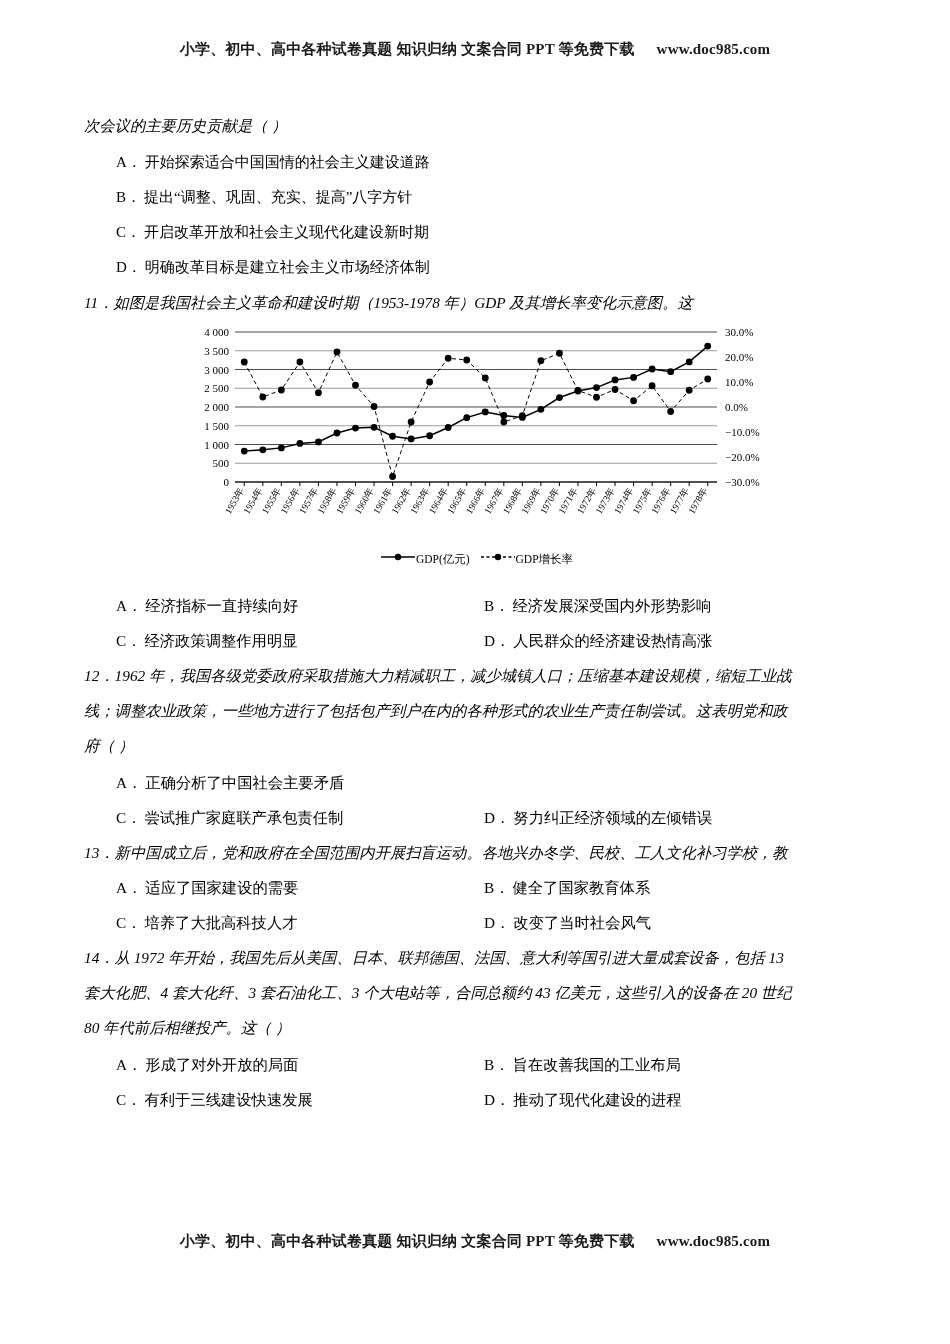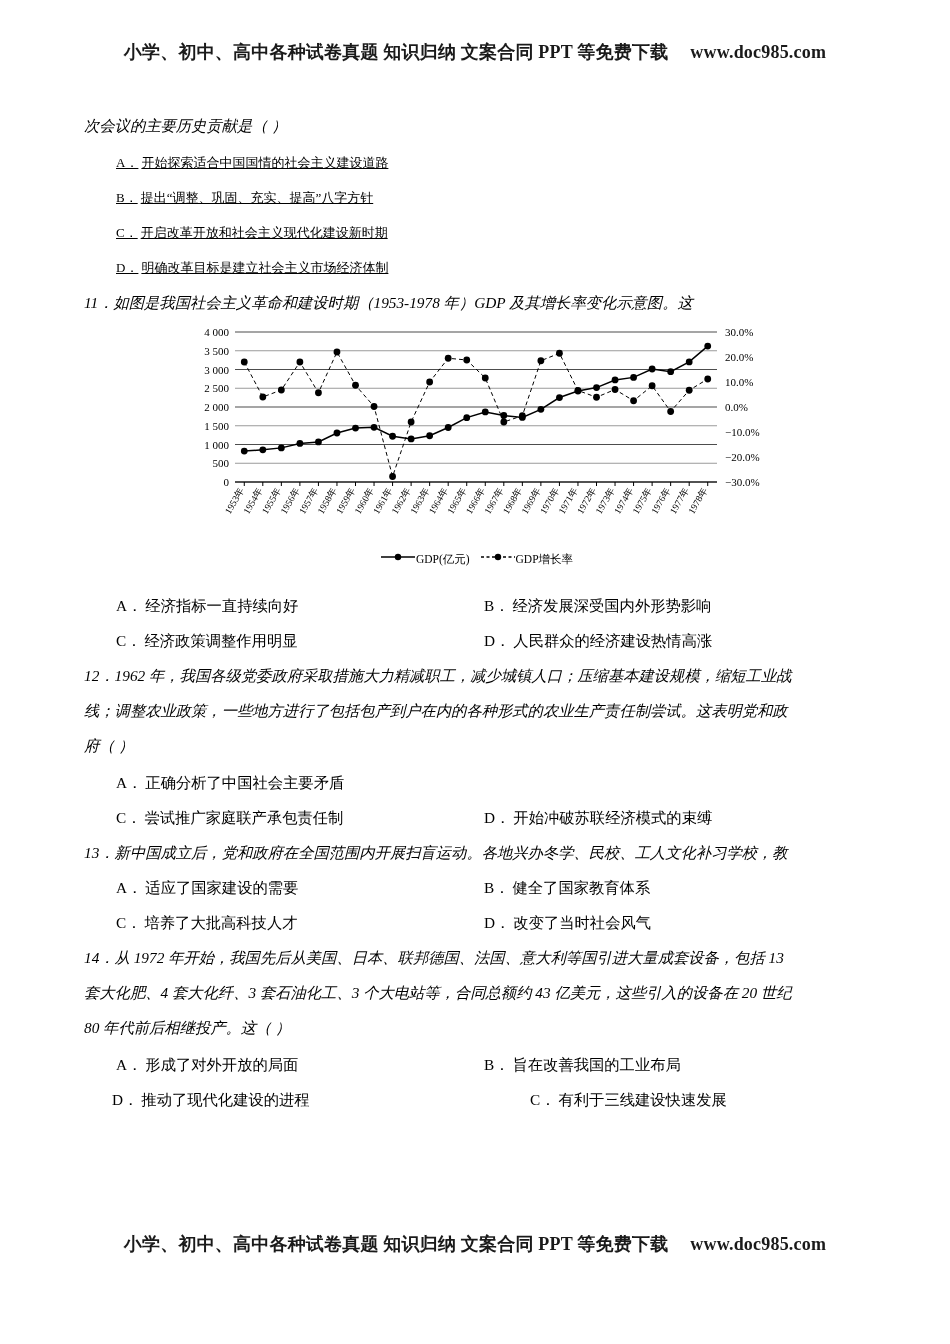--- a/index.html
+++ b/index.html
@@ -9,21 +9,21 @@
     font-family:"Liberation Serif","DejaVu Serif",serif;
     color:#000;
     position:relative;
     overflow:hidden;
   }
   .page { position:relative; width:950px; height:1344px; }
 
   .hdr, .ftr {
     position:absolute; left:0; width:950px;
     text-align:center;
-    font-size:18px;
+    font-size:15px;
     letter-spacing:0.2px;
     color:#1a1a1a;
     font-weight:bold;
   }
   .hdr { top:40px; }
   .ftr { top:1232px; }
   .hdr .url, .ftr .url { margin-left:22px; font-family:"Liberation Serif",serif; }
 
   .body-area { position:absolute; left:84px; top:108px; width:786px; }
 
@@ -37,21 +37,21 @@
   .qbody { margin-bottom:2px; }
 
   .opt-row {
     display:flex;
     font-size:15.3px;
     line-height:35px;
   }
   .opt-row .opt { padding-left:32px; }
   .opt-row .opt.col1 { width:340px; flex:0 0 340px; }
   .opt-row .opt.col2 { flex:1; padding-left:28px; }
-  .opt-single { font-size:13px; line-height:35px; padding-left:32px;text-decoration:underline; }
+  .opt-single { font-size:15px; line-height:35px; padding-left:32px; }
 
   .lbl { margin-right:3px; }
 
   
   .chart-wrap {
     position:relative;
     width:786px;
     height:262px;
     margin:4px 0 2px 0;
   }
@@ -248,43 +248,43 @@
     </div>
 
     <div class="qline">12．1962 年，我国各级党委政府采取措施大力精减职工，减少城镇人口；压缩基本建设规模，缩短工业战</div>
     <div class="qline">线；调整农业政策，一些地方进行了包括包产到户在内的各种形式的农业生产责任制尝试。这表明党和政</div>
     <div class="qline qbody">府（  ）</div>
     <div class="opt-row">
       <div class="opt col1"><span class="lbl">A．</span><span>正确分析了中国社会主要矛盾</span></div>
     </div>
     <div class="opt-row">
       <div class="opt col1"><span class="lbl">C．</span><span>尝试推广家庭联产承包责任制</span></div>
-      <div class="opt col2"><span class="lbl">D．</span><span>开始冲破苏联经济模式的束缚</span></div>
+      <div class="opt col2"><span class="lbl">D．</span><span>努力纠正经济领域的左倾错误</span></div>
     </div>
 
     <div class="qline">13．新中国成立后，党和政府在全国范围内开展扫盲运动。各地兴办冬学、民校、工人文化补习学校，教</div>
     <div class="opt-row">
       <div class="opt col1"><span class="lbl">A．</span><span>适应了国家建设的需要</span></div>
       <div class="opt col2"><span class="lbl">B．</span><span>健全了国家教育体系</span></div>
     </div>
     <div class="opt-row">
       <div class="opt col1"><span class="lbl">C．</span><span>培养了大批高科技人才</span></div>
       <div class="opt col2"><span class="lbl">D．</span><span>改变了当时社会风气</span></div>
     </div>
 
     <div class="qline">14．从 1972 年开始，我国先后从美国、日本、联邦德国、法国、意大利等国引进大量成套设备，包括 13</div>
     <div class="qline">套大化肥、4 套大化纤、3 套石油化工、3 个大电站等，合同总额约 43 亿美元，这些引入的设备在 20 世纪</div>
     <div class="qline qbody">80 年代前后相继投产。这（  ）</div>
     <div class="opt-row">
       <div class="opt col1"><span class="lbl">A．</span><span>形成了对外开放的局面</span></div>
       <div class="opt col2"><span class="lbl">B．</span><span>旨在改善我国的工业布局</span></div>
     </div>
     <div class="opt-row">
+      <div class="opt col1"><span class="lbl">C．</span><span>有利于三线建设快速发展</span></div>
       <div class="opt col2"><span class="lbl">D．</span><span>推动了现代化建设的进程</span></div>
-      <div class="opt col1"><span class="lbl">C．</span><span>有利于三线建设快速发展</span></div>
     </div>
 
   </div>
 
   <div class="ftr">
     <span>小学、初中、高中各种试卷真题 知识归纳 文案合同 PPT 等免费下载</span><span class="url">www.doc985.com</span>
   </div>
 
 </div>
 

